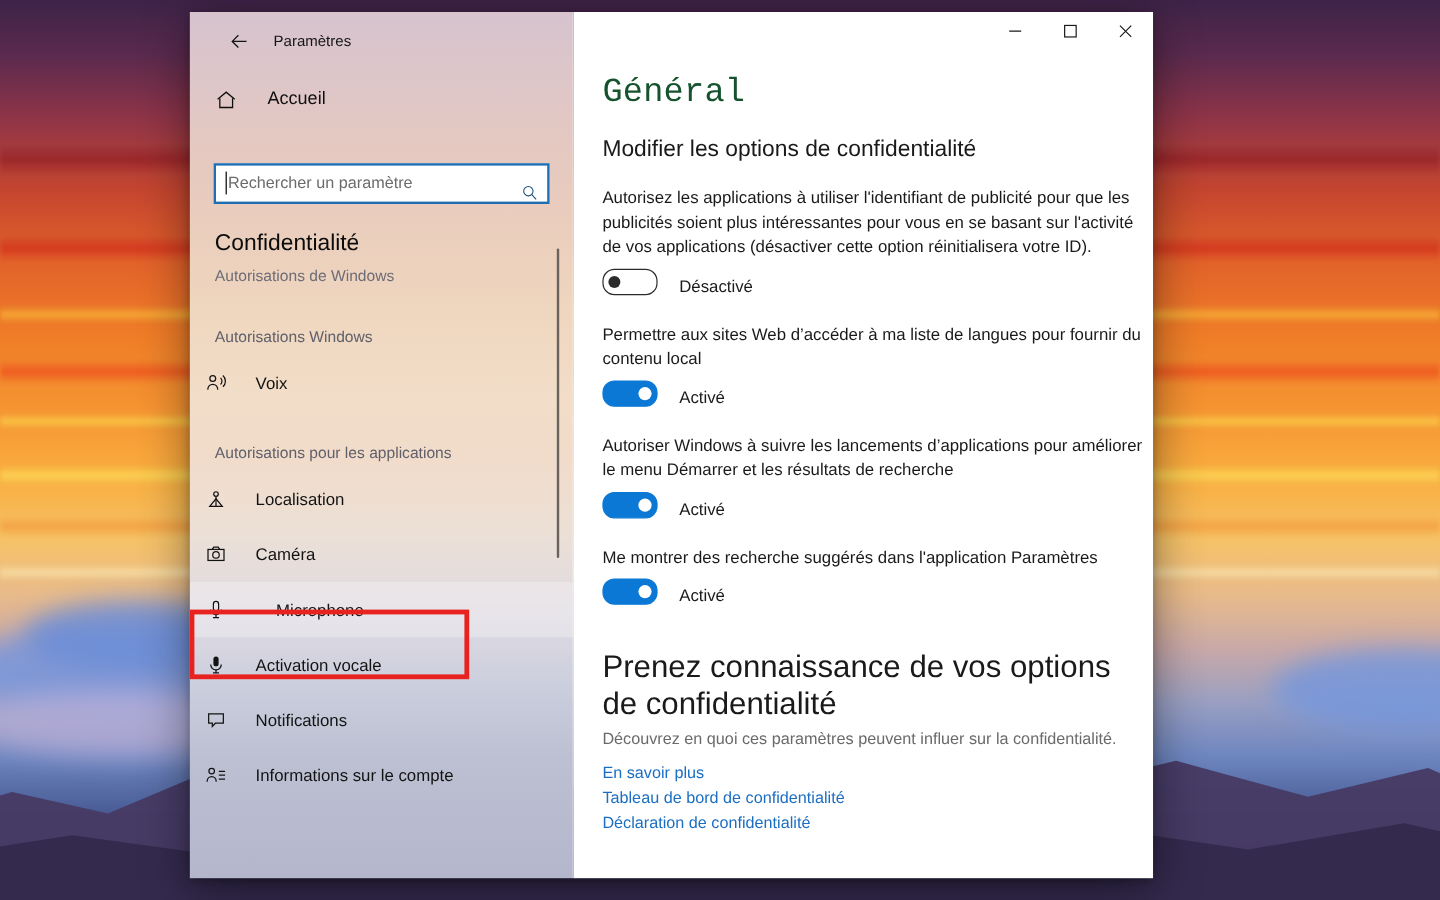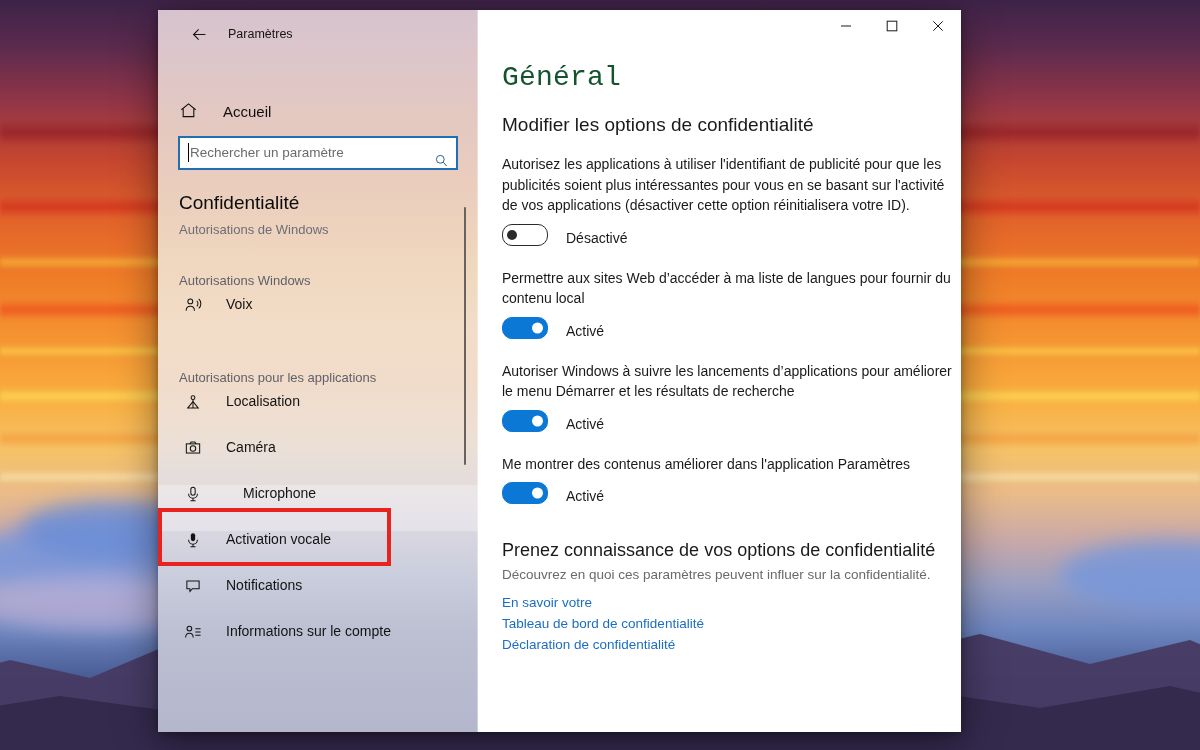--- a/index.html
+++ b/index.html
@@ -118,21 +118,21 @@
   }
   .win-title {
     font-size: 12.5px;
     color: #151515;
     margin-left: 8px;
   }
 
   .home-row {
     height: 46px;
     display: flex;
-    align-items: flex-end;
+    align-items: flex-start;
     padding-left: 21px;
     margin-top: 16px;
   }
   .home-row .ico { width: 30px; display: flex; align-items: center; color: #101010; }
   .home-row .lbl { font-size: 15px; color: #101010; margin-left: 14px; }
 
   .search-wrap {
     margin: 16px 20px 0 20px;
     height: 30px;
     background: #ffffff;
@@ -172,22 +172,22 @@
     padding: 10px 0 6px 21px;
   }
   .grp-title {
     font-size: 13px;
     color: #60606a;
     padding: 14px 0 8px 21px;
   }
   .nav-item {
     height: 46px;
     display: flex;
-    align-items: flex-start;
-    padding-left: 26px;
+    align-items: center;
+    padding-left: 13px;
     position: relative;
   }
   .nav-item .ico {
     width: 28px;
     display: flex; align-items: center;
     color: #131313;
   }
   .nav-item .lbl {
     font-size: 14px;
     color: #131313;
@@ -297,21 +297,21 @@
     width: 11px; height: 11px;
     border-radius: 50%;
     background: #ffffff;
   }
   .tgl-label {
     font-size: 14px;
     color: #1a1a1a;
     margin-left: 18px;
   }
   .learn-head {
-    font-size: 18px;
+    font-size: 26px;
     font-weight: normal;
     color: #1a1a1a;
     margin: 36px 0 6px 0;
   }
   .learn-sub {
     font-size: 13.5px;
     color: #6a6a6a;
     margin: 0 0 10px 0;
   }
   .link {
@@ -521,31 +521,31 @@
         </div>
 
         <p class="para">Autoriser Windows à suivre les lancements d’applications pour améliorer le menu Démarrer et les résultats de recherche</p>
         <div class="toggle-row">
           <div class="tgl on">
               <span class="knob"></span>
             </div>
           <span class="tgl-label">Activé</span>
         </div>
 
-        <p class="para" style="max-width:470px">Me montrer des contenus améliorer dans l'application Paramètres</p>
+        <p class="para" style="max-width:470px">Me montrer des recherche suggérés dans l'application Paramètres</p>
         <div class="toggle-row">
           <div class="tgl on">
               <span class="knob"></span>
             </div>
           <span class="tgl-label">Activé</span>
         </div>
 
         <h2 class="learn-head">Prenez connaissance de vos options de confidentialité</h2>
         <p class="learn-sub">Découvrez en quoi ces paramètres peuvent influer sur la confidentialité.</p>
 
-        <a class="link" href="#">En savoir votre</a>
+        <a class="link" href="#">En savoir plus</a>
         <a class="link" href="#">Tableau de bord de confidentialité</a>
         <a class="link" href="#">Déclaration de confidentialité</a>
 
       </div>
     </div>
   </div>
 </div>
 
 </body></html>

